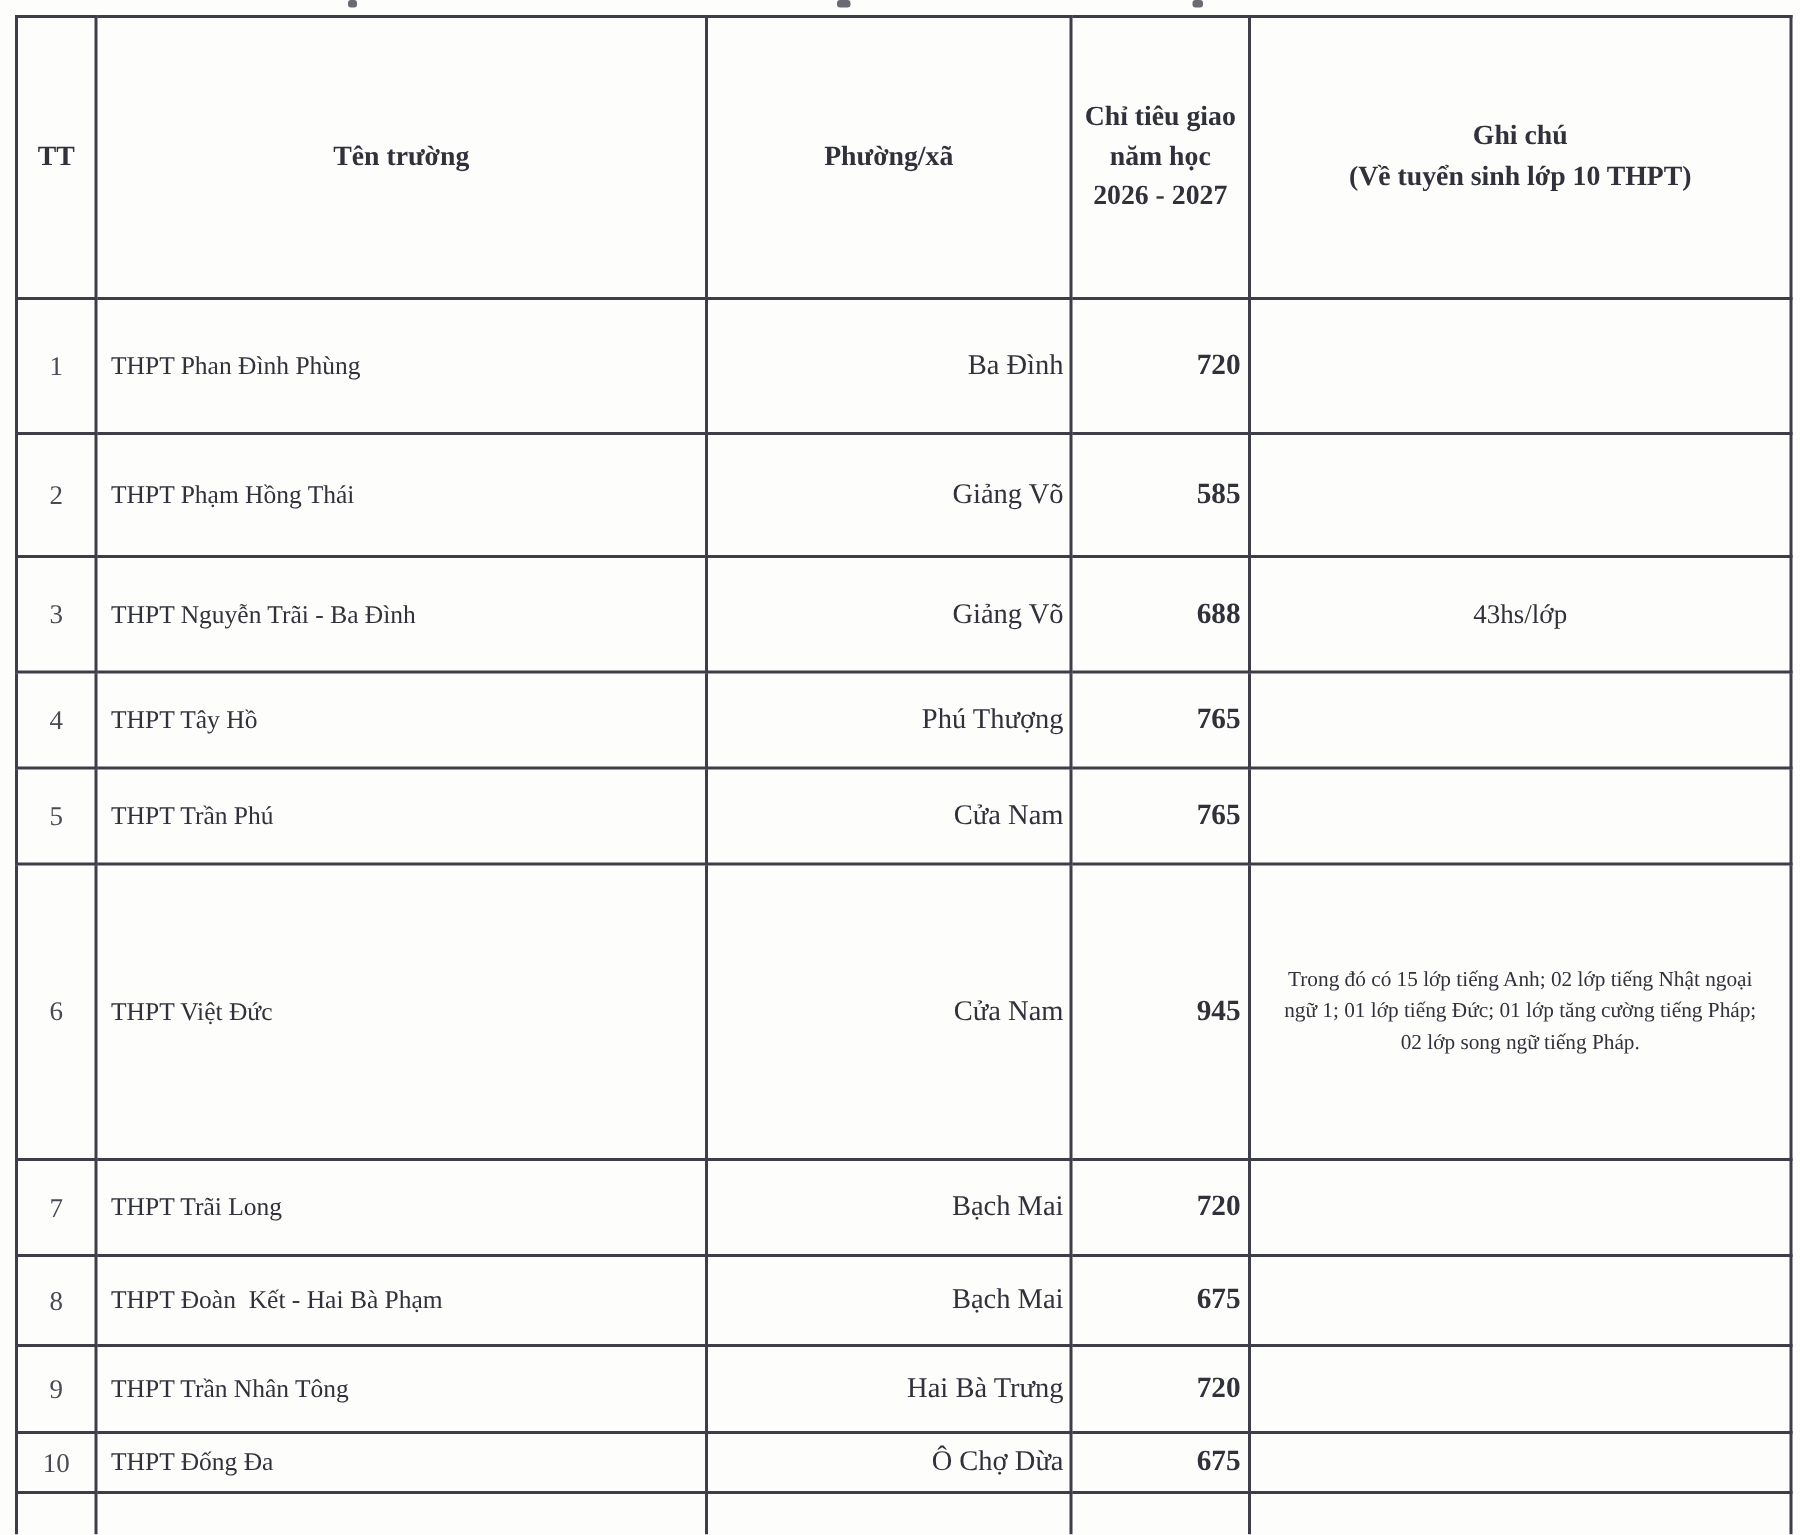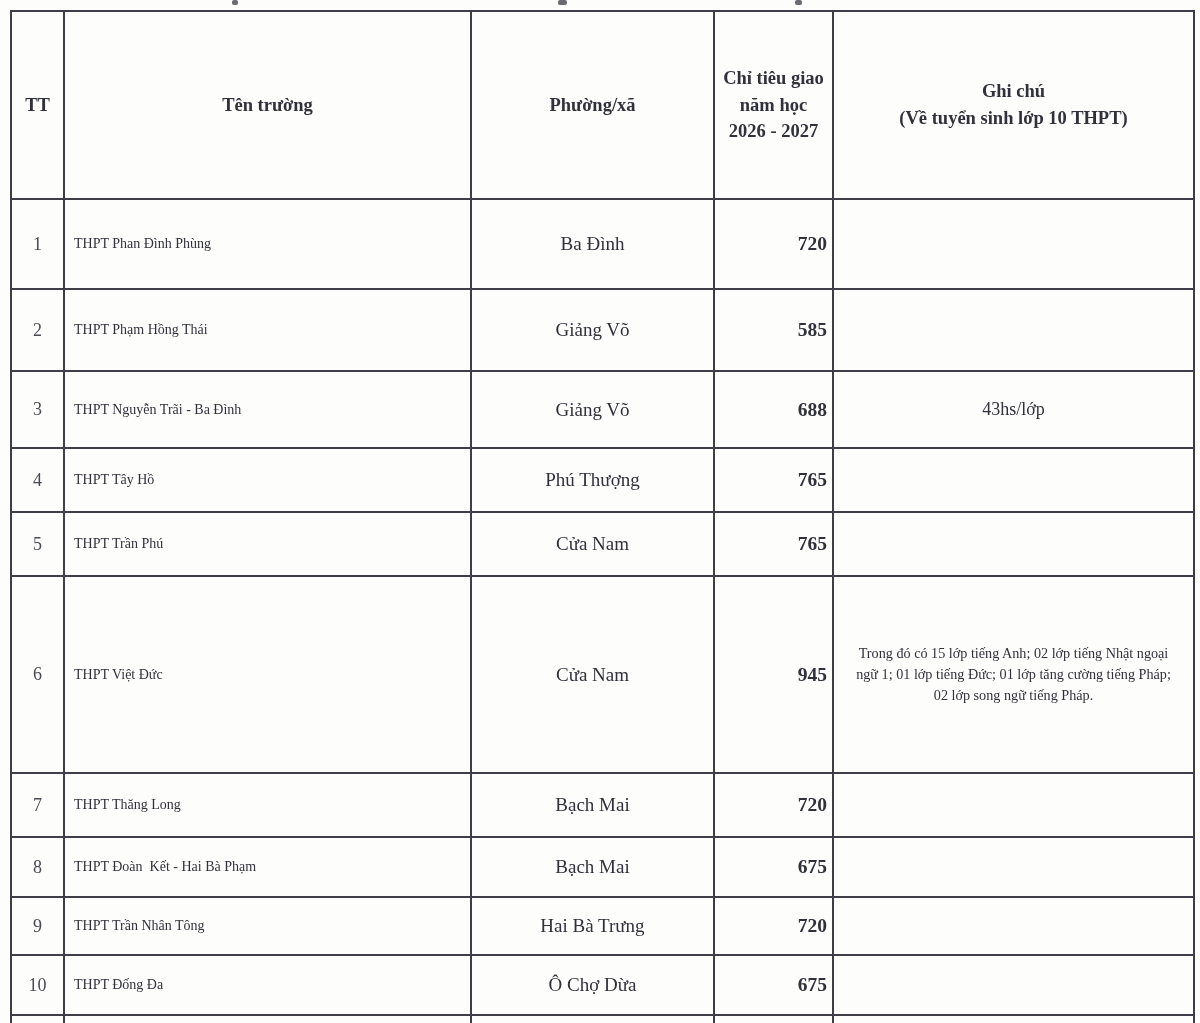--- a/index.html
+++ b/index.html
@@ -54,26 +54,26 @@
   th.h-quota { padding: 4px 6px; border-radius: 16px; }
 
   td.c-tt {
     text-align: center;
     font-size: 18px;
     color: #4a4a54;
     padding: 2px;
   }
   td.c-school {
     text-align: left;
-    font-size: 14px;
+    font-size: 17px;
     padding: 2px 6px 2px 9px;
     white-space: pre-wrap;
   }
   td.c-ward {
-    text-align: center;
+    text-align: right;
     font-size: 19px;
     padding: 2px 4px;
   }
   td.c-quota {
     text-align: right;
     font-size: 19.5px;
     font-weight: bold;
     padding: 2px 5px 2px 2px;
   }
   td.c-note {
@@ -154,40 +154,40 @@
   </tr>
         <tr style="height: 197px;">
     <td class="c-tt">6</td>
     <td class="c-school">THPT Việt Đức</td>
     <td class="c-ward">Cửa Nam</td>
     <td class="c-quota">945</td>
     <td class="c-note note-small">Trong đó có 15 lớp tiếng Anh; 02 lớp tiếng Nhật ngoại ngữ 1; 01 lớp tiếng Đức; 01 lớp tăng cường tiếng Pháp; 02 lớp song ngữ tiếng Pháp.</td>
   </tr>
         <tr style="height: 64px;">
     <td class="c-tt">7</td>
-    <td class="c-school">THPT Thăng Long</td>
+    <td class="c-school">THPT Trãi Long</td>
     <td class="c-ward">Bạch Mai</td>
     <td class="c-quota">720</td>
     <td class="c-note"></td>
   </tr>
         <tr style="height: 60px;">
     <td class="c-tt">8</td>
     <td class="c-school">THPT Đoàn  Kết - Hai Bà Phạm</td>
     <td class="c-ward">Bạch Mai</td>
     <td class="c-quota">675</td>
     <td class="c-note"></td>
   </tr>
         <tr style="height: 58px;">
     <td class="c-tt">9</td>
     <td class="c-school">THPT Trần Nhân Tông</td>
     <td class="c-ward">Hai Bà Trưng</td>
     <td class="c-quota">720</td>
     <td class="c-note"></td>
   </tr>
-        <tr style="height: 60px;">
+        <tr style="height: 40px;">
     <td class="c-tt">10</td>
     <td class="c-school">THPT Đống Đa</td>
     <td class="c-ward">Ô Chợ Dừa</td>
     <td class="c-quota">675</td>
     <td class="c-note"></td>
   </tr>
         <tr style="height: 60px;">
     <td class="c-tt"></td>
     <td class="c-school"></td>
     <td class="c-ward"></td>

